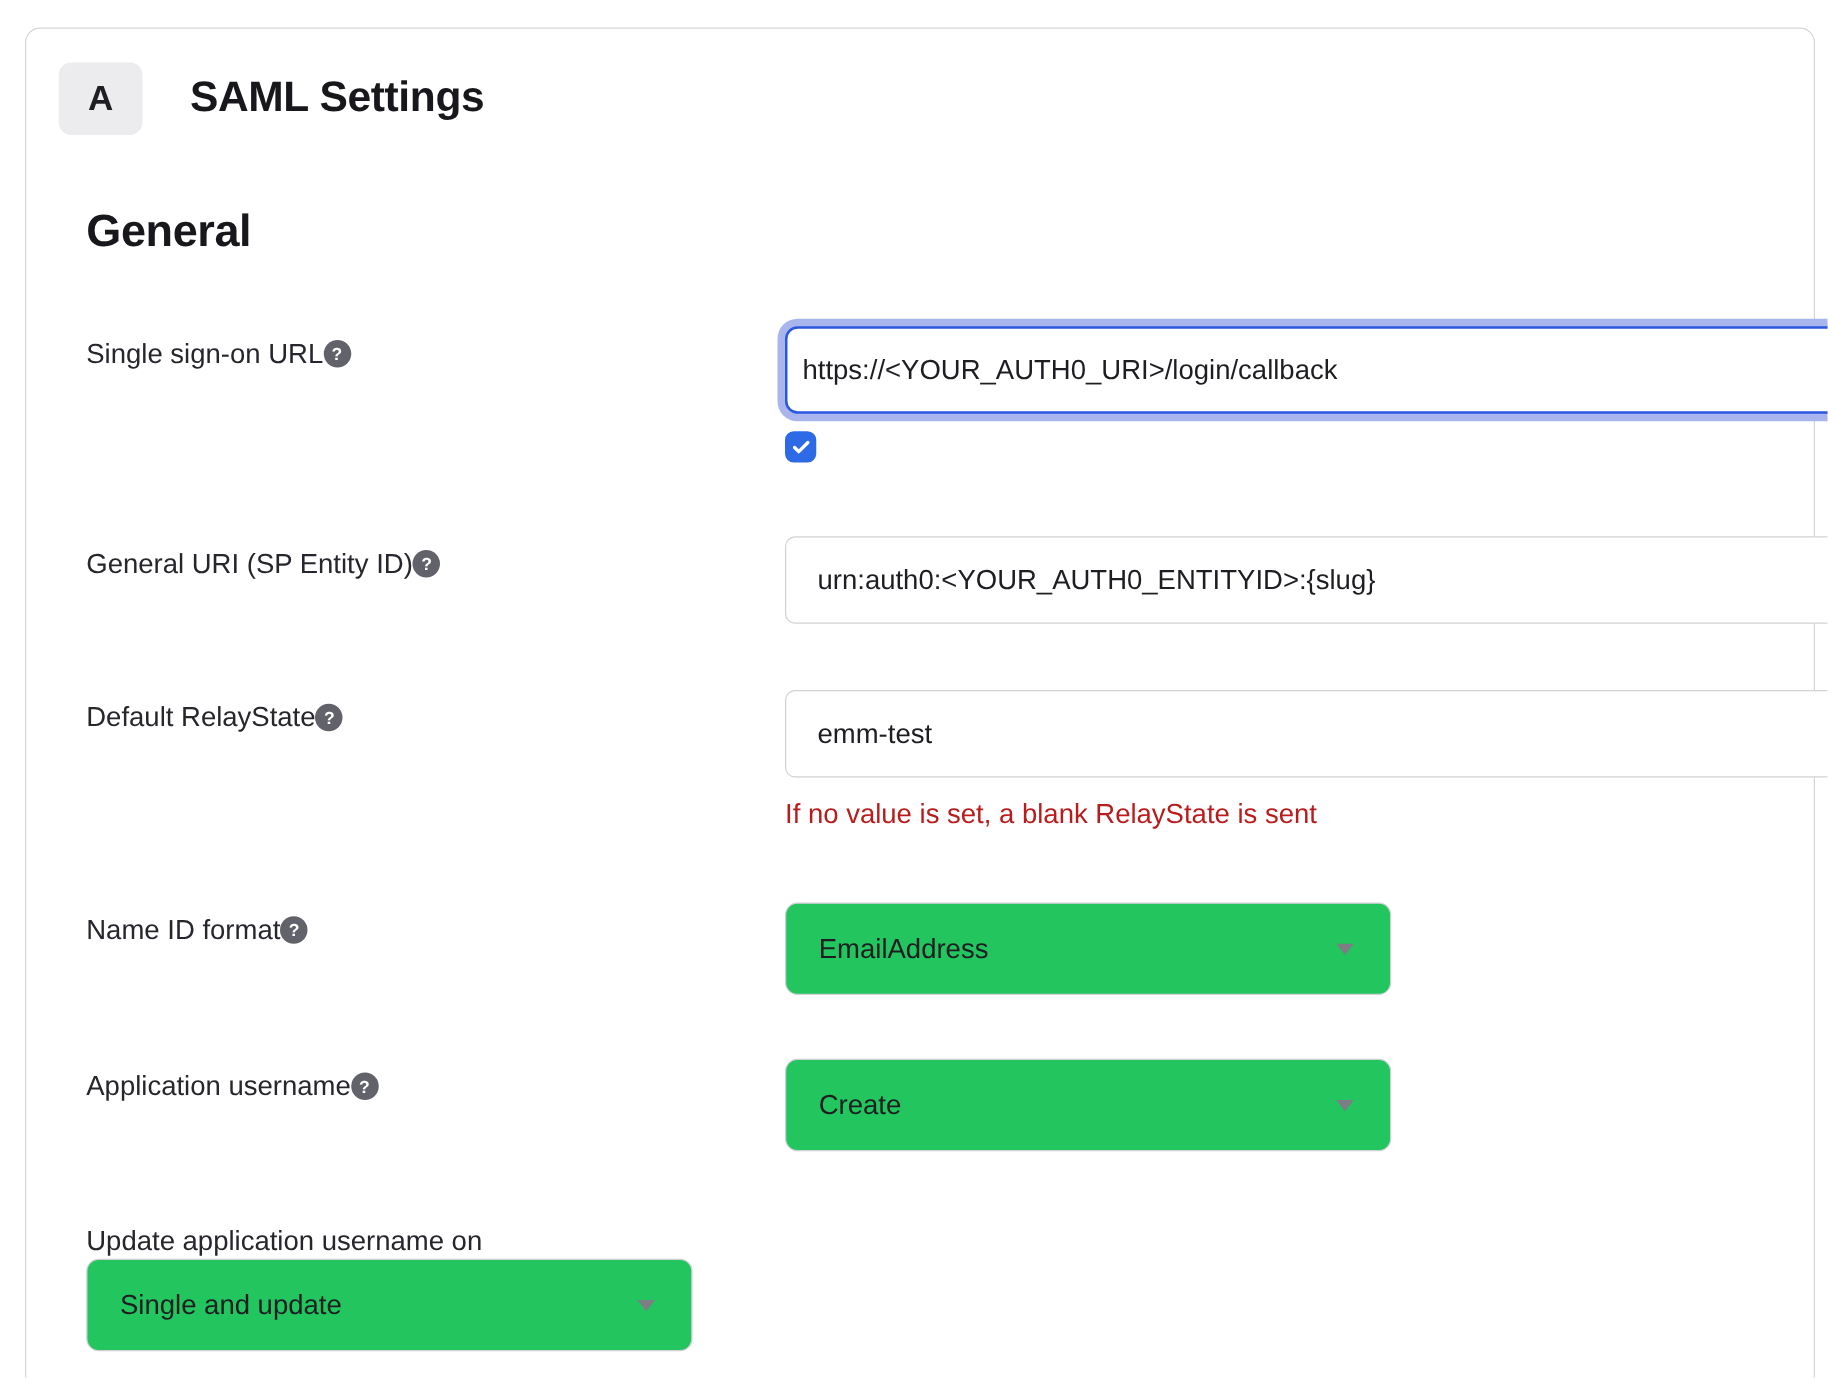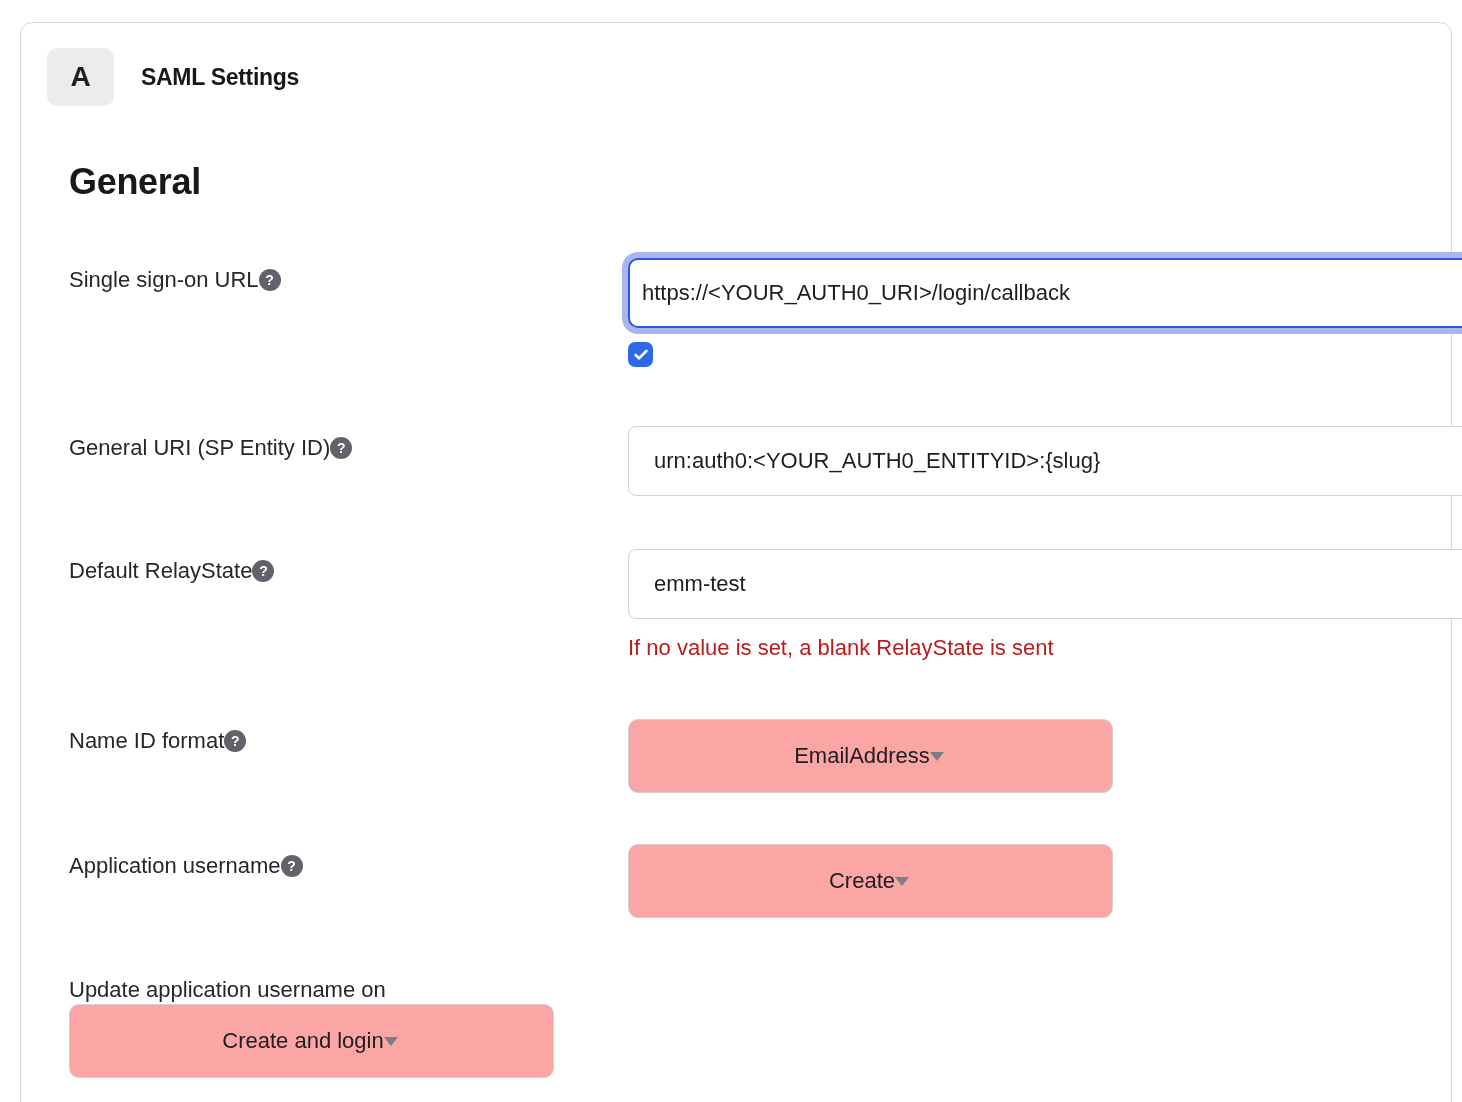--- a/index.html
+++ b/index.html
@@ -37,22 +37,22 @@
     background: #ececee;
     border-radius: 10px;
     display: flex;
     align-items: center;
     justify-content: center;
     font-size: 28px;
     font-weight: 700;
     color: #1e1e23;
   }
   .card-title {
-    margin: 0;
-    font-size: 23px;
+    margin: 11px;
+    font-size: 34px;
     font-weight: 700;
     letter-spacing: -0.3px;
     color: #17171c;
   }
   .section-title {
     margin: 55px 0 0 48px;
     font-size: 36px;
     font-weight: 700;
     letter-spacing: -0.3px;
     color: #17171c;
@@ -140,24 +140,24 @@
     margin-top: 15px;
     font-size: 22px;
     line-height: 28px;
     color: #b91c1c;
   }
   .select-box {
     width: 485px;
     height: 74px;
     border: 1px solid #cfcfd4;
     border-radius: 10px;
-    background: #fca5a5;
-    display: flex;
-    align-items: center;
-    justify-content: center;
+    background: #22c55e;
+    display: flex;
+    align-items: center;
+    justify-content: space-between;
     padding: 0 26px;
     box-sizing: border-box;
     font-size: 22px;
     color: #1d1d22;
     cursor: pointer;
   }
   .dropdown-arrow {
     width: 0;
     height: 0;
     border-left: 7px solid transparent;
@@ -247,19 +247,19 @@
       </div>
     </div>
   </div>
 
   <div class="form-row row-updateuser">
     <div class="label-col">
       <span class="field-label">Update application username on</span>
     </div>
     <div class="control-col">
       <div class="select-box">
-        <span>Create and login</span>
+        <span>Single and update</span>
         <span class="dropdown-arrow"></span>
       </div>
     </div>
   </div>
 
 </div>
 
 </body></html>

